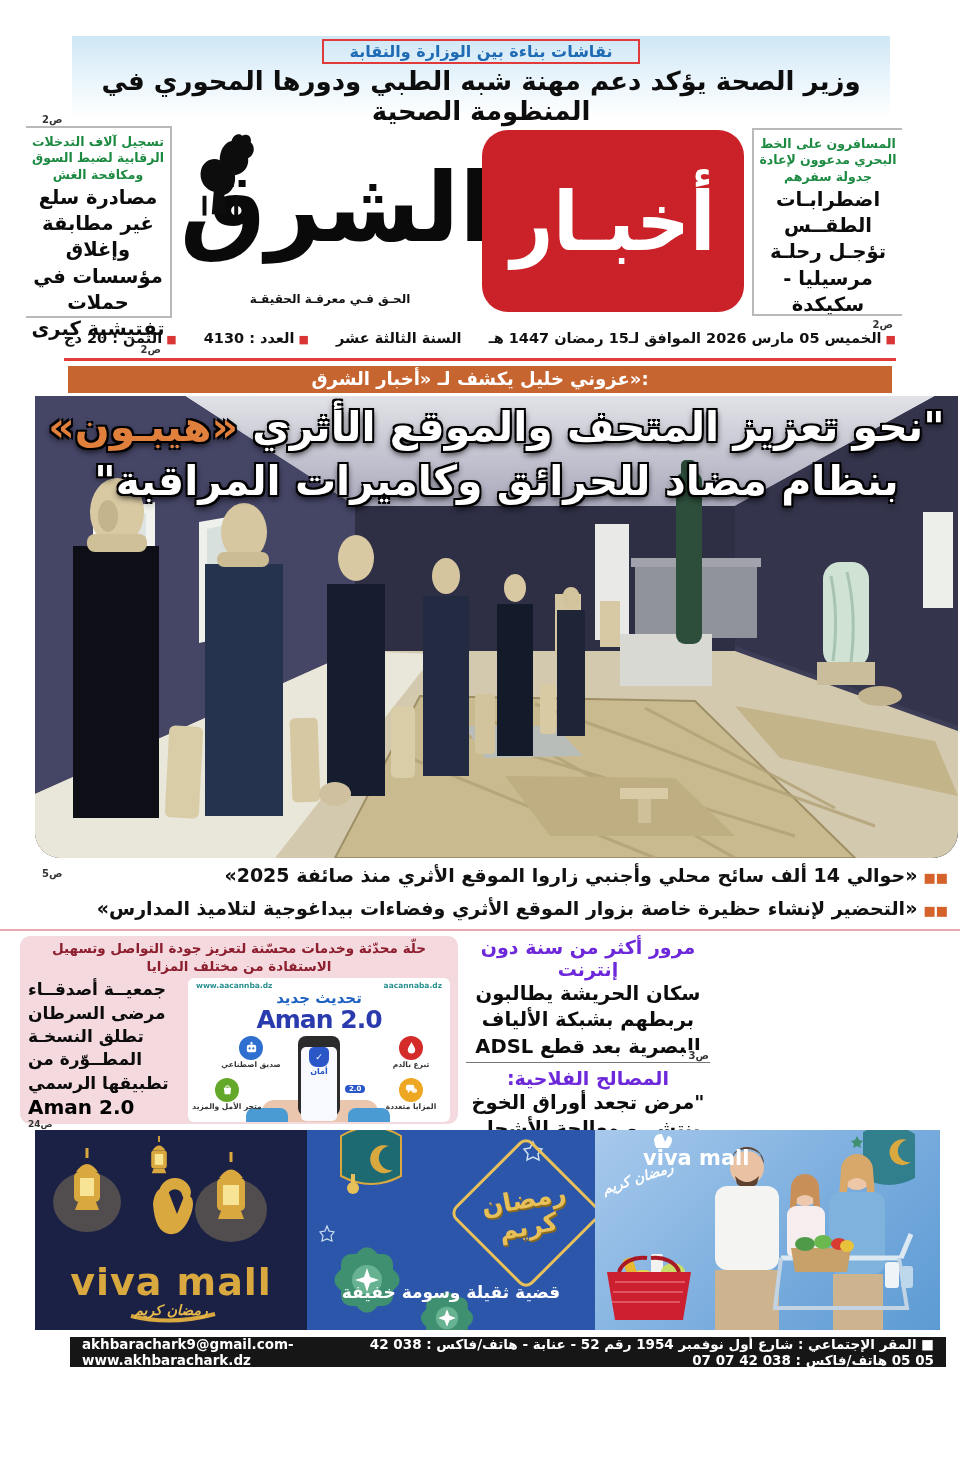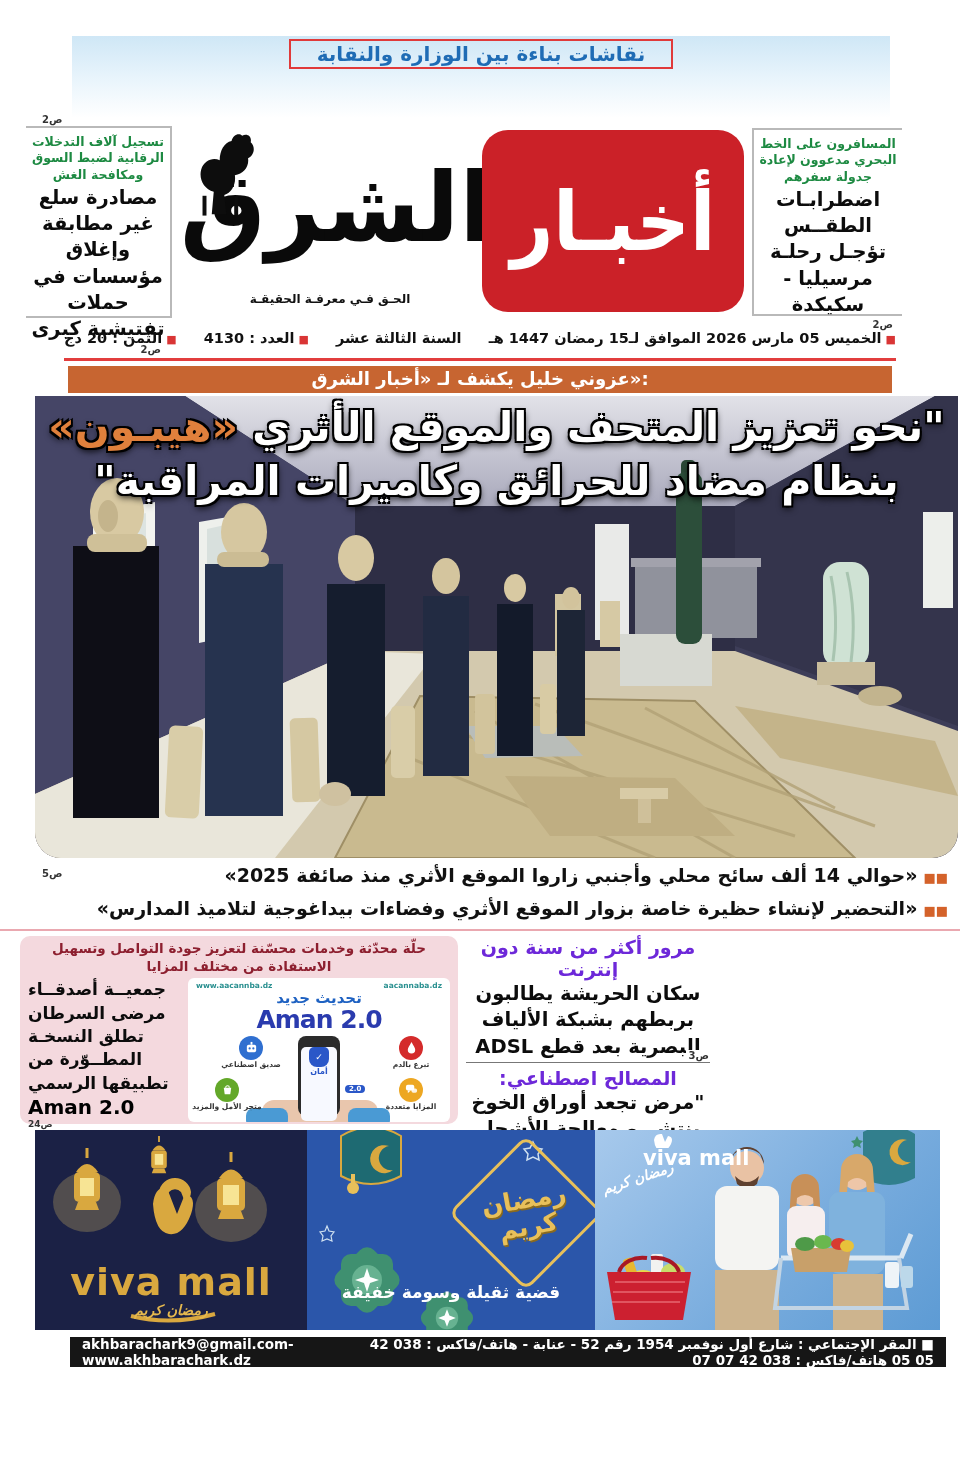--- a/index.html
+++ b/index.html
@@ -3,21 +3,21 @@
 <meta charset="utf-8">
 <style>
   * { margin:0; padding:0; box-sizing:border-box; }
   body { background:#e8e8e8; font-family:"DejaVu Sans", sans-serif; }
   .page { position:relative; width:960px; height:1484px; background:#ffffff; margin:0 auto; overflow:hidden; }
 
   
   .top-band { position:absolute; left:72px; top:36px; width:818px; height:82px;
     background:linear-gradient(180deg,#cfe7f6 0%,#eaf5fc 55%,#ffffff 100%); text-align:center; }
   .top-kicker-box { display:inline-block; margin-top:3px; padding:1px 26px; border:2px solid #e03a3a; background:transparent; }
-  .top-kicker-box span { color:#1f6cb5; font-weight:bold; font-size:20px; }
+  .top-kicker-box span { color:#1f6cb5; font-weight:bold; font-size:16px; }
   .top-headline { margin-top:3px; color:#0d0d0d; font-weight:800; font-size:26px; line-height:1.15; letter-spacing:-0.5px; }
   .pref { color:#333; font-size:10px; font-weight:bold; }
   .top-pref { position:absolute; left:-30px; top:78px; }
 
   
   .brief { position:absolute; text-align:center; padding:6px 5px 2px 5px; }
   .brief.left  { left:26px;  top:126px; width:146px; height:192px; border:2px solid #b9b9b9; border-left:none; }
   .brief.right { left:752px; top:128px; width:150px; height:188px; border:2px solid #b9b9b9; border-right:none; }
   .brief .kicker { color:#1d8a42; font-weight:bold; font-size:12.5px; line-height:1.3; }
   .brief .hl { color:#0c0c0c; font-weight:800; font-size:19.5px; line-height:1.35; margin-top:2px; }
@@ -122,20 +122,21 @@
 </style>
 </head>
 <body>
 
 <div class="page">
 
   <div class="top-band">
     <div class="top-kicker-box">
       <span>نقاشات بناءة بين الوزارة والنقابة</span>
     </div>
+    <div class="top-headline" dir="rtl">وزير الصحة يؤكد دعم مهنة شبه الطبي ودورها المحوري في المنظومة الصحية</div>
     <div class="pref top-pref">ص2</div>
   </div>
 
   <div class="brief left" dir="rtl">
     <div class="kicker">تسجيل آلاف التدخلات الرقابية لضبط السوق ومكافحة الغش</div>
     <div class="hl">مصادرة سلع غير مطابقة وإغلاق مؤسسات في حملات تفتيشية كبرى</div>
     <div class="pref">ص2</div>
   </div>
 
   <div class="brief right" dir="rtl">
@@ -251,21 +252,21 @@
 
   <div class="midcol">
     <div>
       <div class="kicker">مرور أكثر من سنة دون إنترنت</div>
       <div class="hl">سكان الحريشة يطالبون بربطهم بشبكة الألياف البصرية بعد قطع ADSL</div>
       <div class="divider">
           <span class="pref">ص3</span>
         </div>
     </div>
     <div>
-      <div class="kicker">المصالح اصطناعي:</div>
+      <div class="kicker">المصالح الفلاحية:</div>
       <div class="hl">"مرض تجعد أوراق الخوخ ينتشر و معالجة الأشجار المثمرة ضرورية"</div>
       <div class="divider">
           <span class="pref">ص4</span>
         </div>
     </div>
   </div>
 
   <div class="pink-box">
     <div class="header">حلّة محدّثة وخدمات محسّنة لتعزيز جودة التواصل وتسهيل الاستفادة من مختلف المزايا</div>
     <div class="pink-row">

